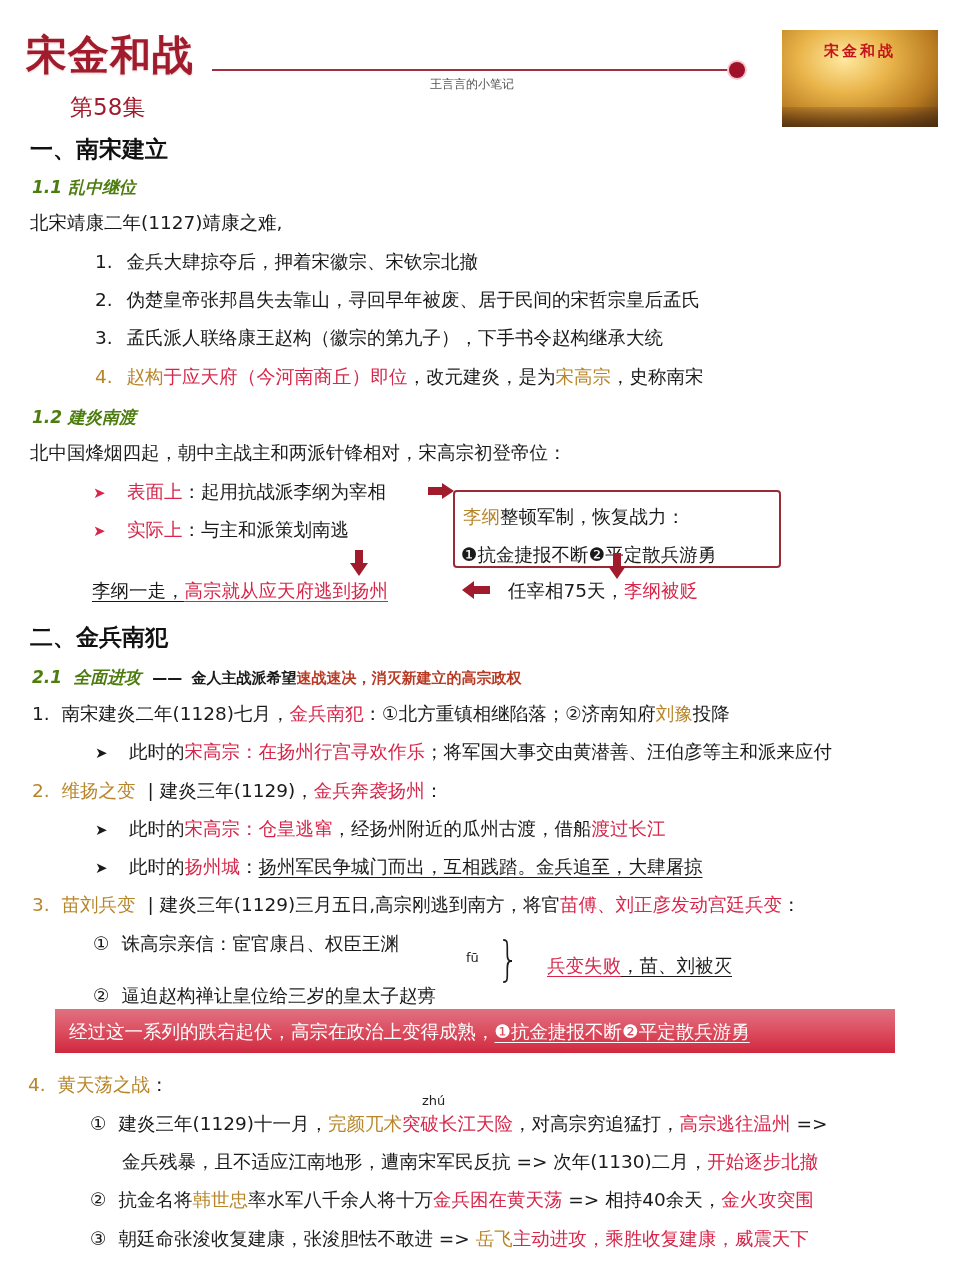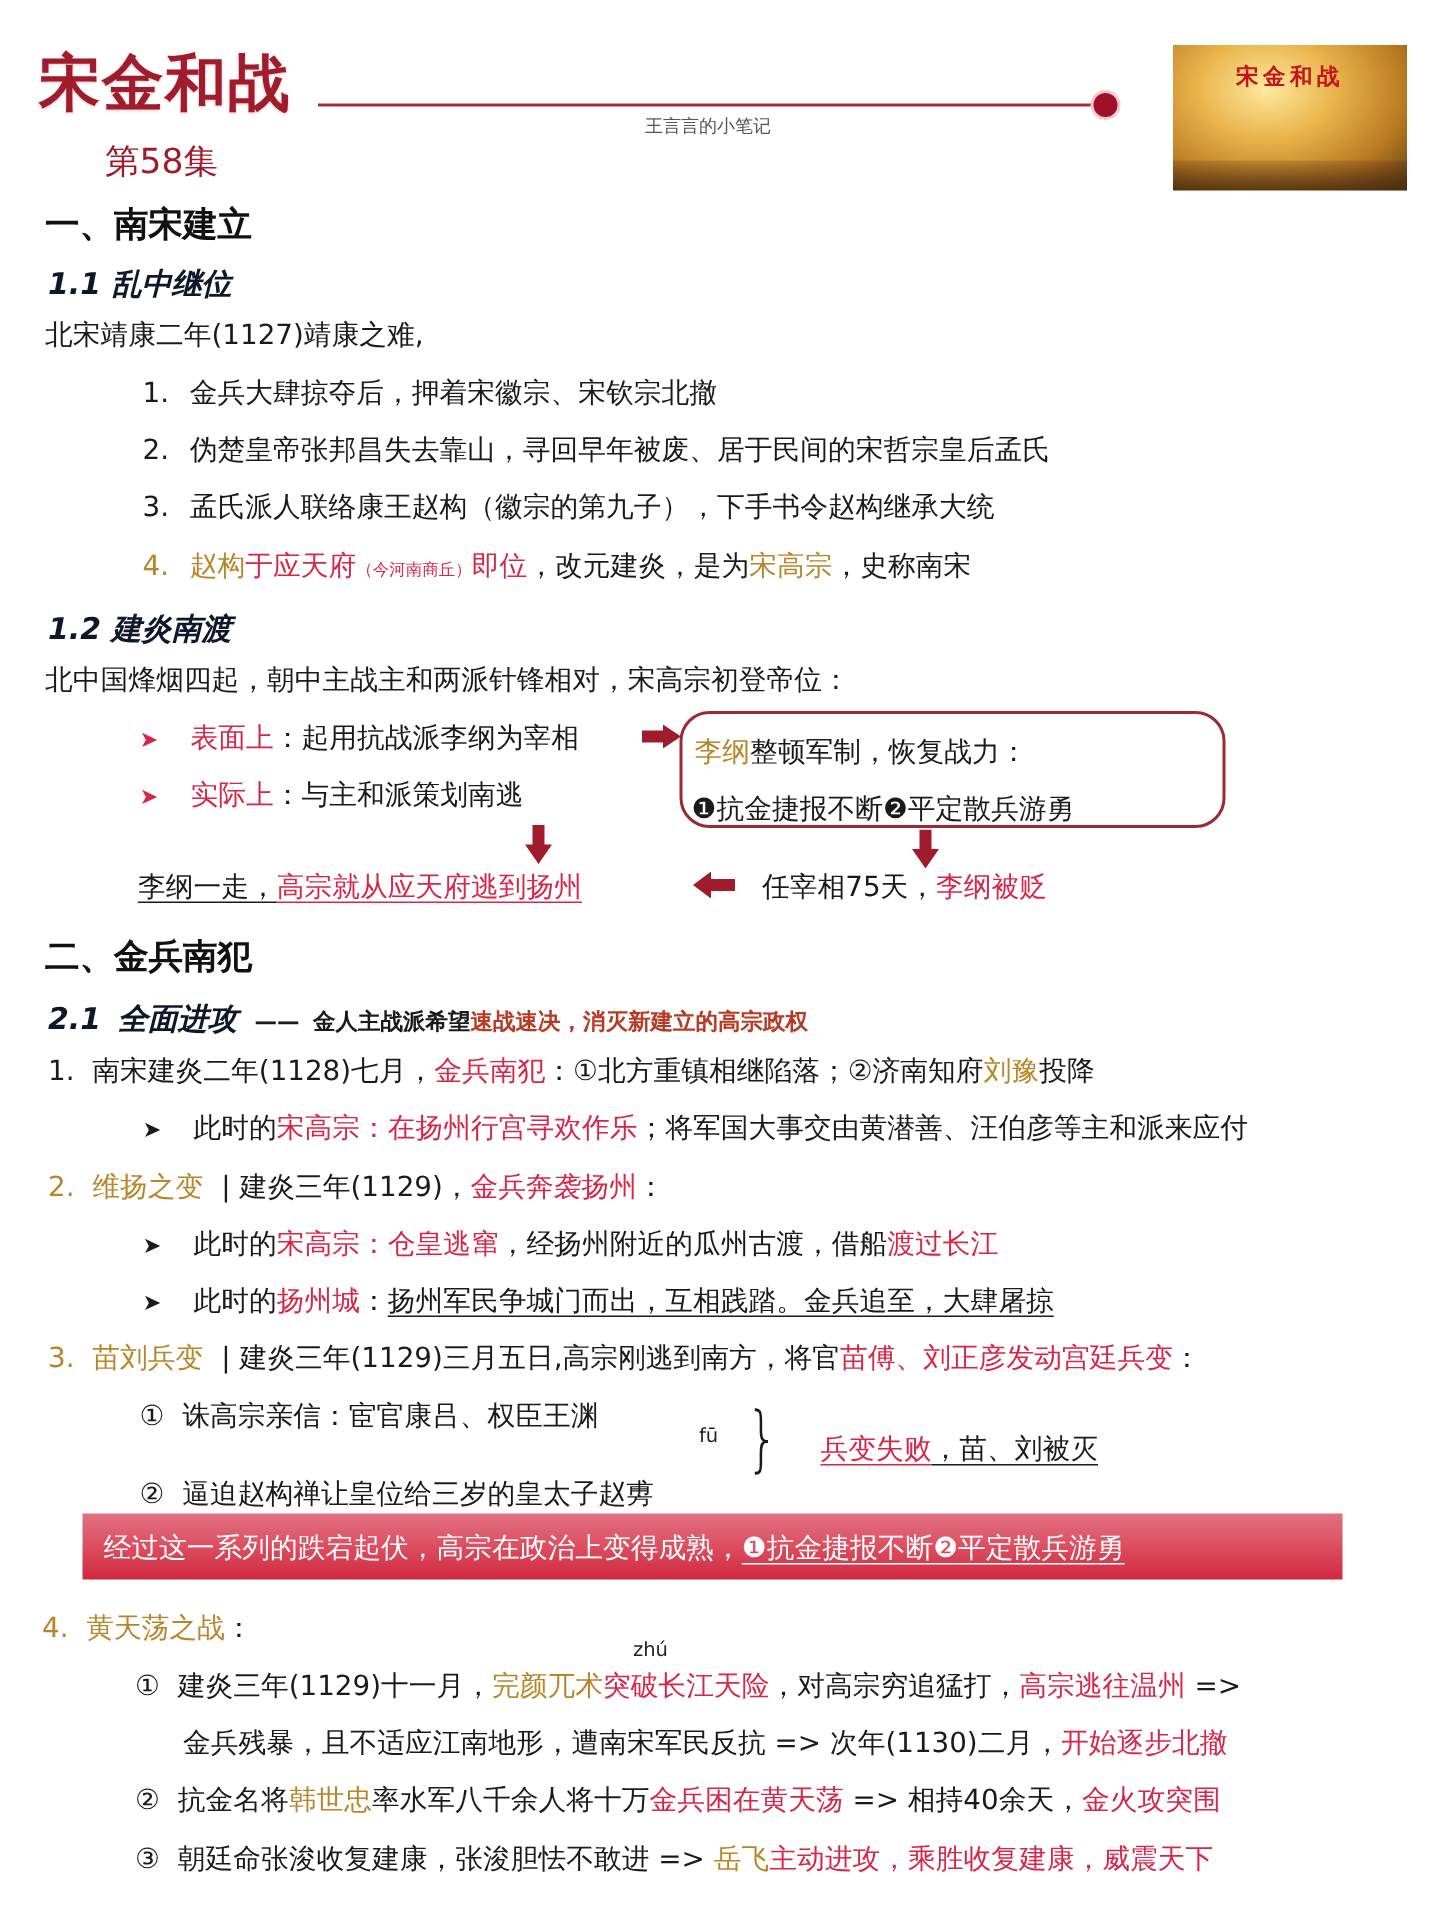--- a/index.html
+++ b/index.html
@@ -19,29 +19,29 @@
   .header-line { position: absolute; left: 212px; top: 69px; width: 520px; height: 1.5px; background: #a0303e; }
   .header-dot { position: absolute; left: 729px; top: 62px; width: 16px; height: 16px; border-radius: 50%; background: #a01028; box-shadow: 0 0 0 2px #f5c7cf; }
   .author { left: 430px; top: 76px; font-size: 12px; color: #555; }
   .logo { position: absolute; left: 782px; top: 30px; width: 156px; height: 97px;
     background: radial-gradient(ellipse at 40% 30%, #ffe9a0 0%, #e9b44a 35%, #b87a20 70%, #5e3a12 100%); overflow: hidden; }
   .logo-small { position: absolute; left: 0; width: 100%; top: 12px; text-align: center; font-size: 15px; font-weight: bold; color: #c4151c; letter-spacing: 3px; }
   .logo-big { position: absolute; left: 0; width: 100%; top: 38px; text-align: center; font-size: 31px; font-weight: bold; color: #c0121a; letter-spacing: 1px; text-shadow: 0 0 2px #fff3b0; }
   .logo-base { position: absolute; left: 0; bottom: 0; width: 100%; height: 20px; background: linear-gradient(to bottom, rgba(90,50,20,0.2), rgba(70,40,15,0.8)); }
 
   .h1 { font-size: 23px; font-weight: bold; color: #111; }
-  .h2 { font-size: 20px; font-weight: bold; font-style: italic; color: #0f172a; }
+  .h2 { font-size: 17px; font-weight: bold; font-style: italic; color: #4d7c0f; }
   .body { font-size: 18.5px; color: #1a1a1a; }
-  .small { font-size: 11px; }
+  .small { font-size: 19px; }
   .sub { font-size: 15px; font-weight: bold; }
 
   .arrow-bullet { color: #d7264a; font-size: 15px; display: inline-block; width: 34px; }
   .arrow-bullet.black { color: #1a1a1a; }
 
-  .callout { position: absolute; left: 453px; top: 474px; width: 364px; height: 78px; border: 2px solid #9c2a36; border-radius: 20px; background: #fff; }
+  .callout { position: absolute; left: 453px; top: 490px; width: 328px; height: 78px; border: 2px solid #9c2a36; border-radius: 4px; background: #fff; }
   .block-arrow-right { position: absolute; left: 428px; top: 483px; width: 26px; height: 16px; }
   .block-arrow-down { position: absolute; width: 18px; height: 26px; }
   .block-arrow-left { position: absolute; left: 462px; top: 581px; width: 28px; height: 18px; }
 
   .banner { position: absolute; left: 55px; top: 1009px; width: 840px; height: 44px;
     background: linear-gradient(to bottom, #e07180 0%, #dc4e60 50%, #d0283e 100%); }
   .banner-text { position: absolute; left: 14px; top: 10px; font-size: 18.5px; color: #ffffff; white-space: nowrap; }
 
   .brace { position: absolute; left: 493px; top: 935px; font-size: 48px; font-weight: 100; color: #1a1a1a; line-height: 1; transform: scaleX(0.7); }
   .pinyin { font-size: 13px; color: #222; }

